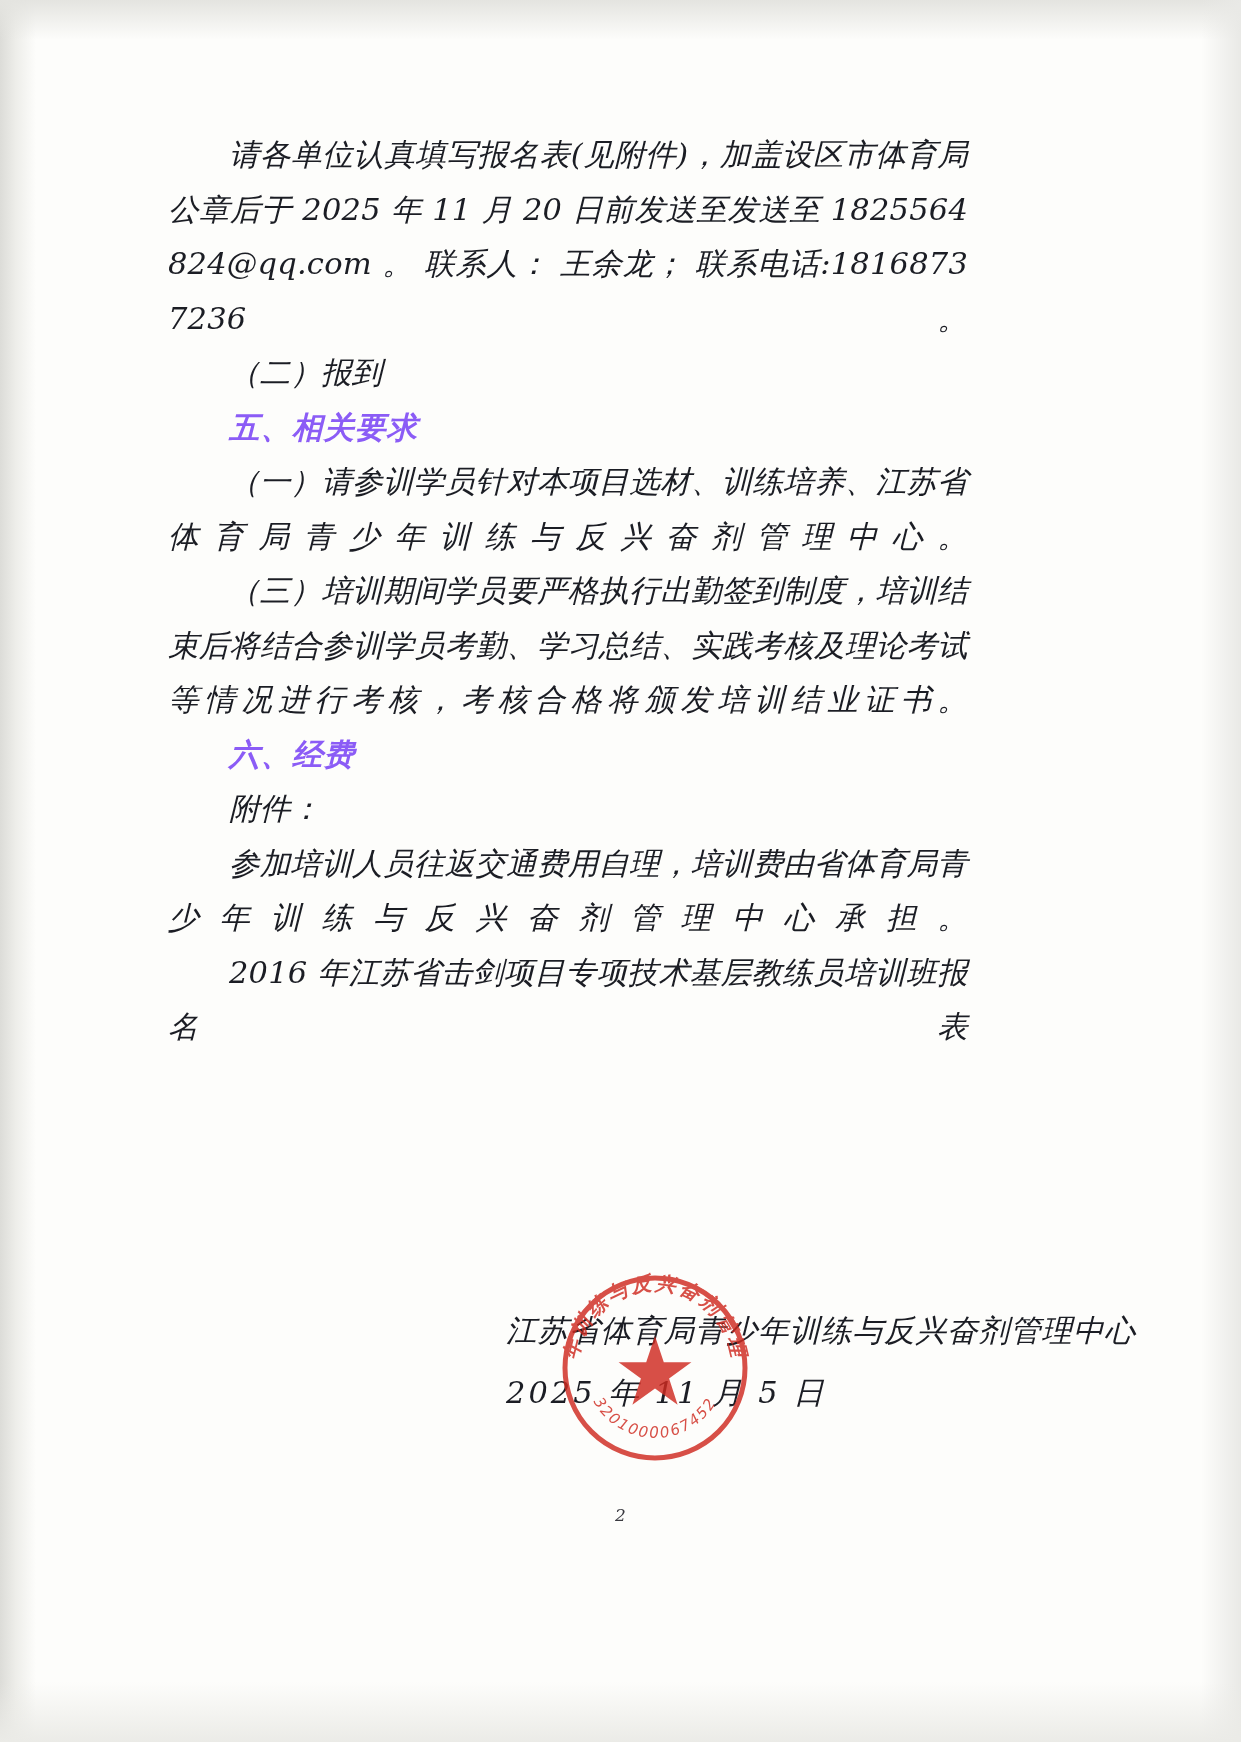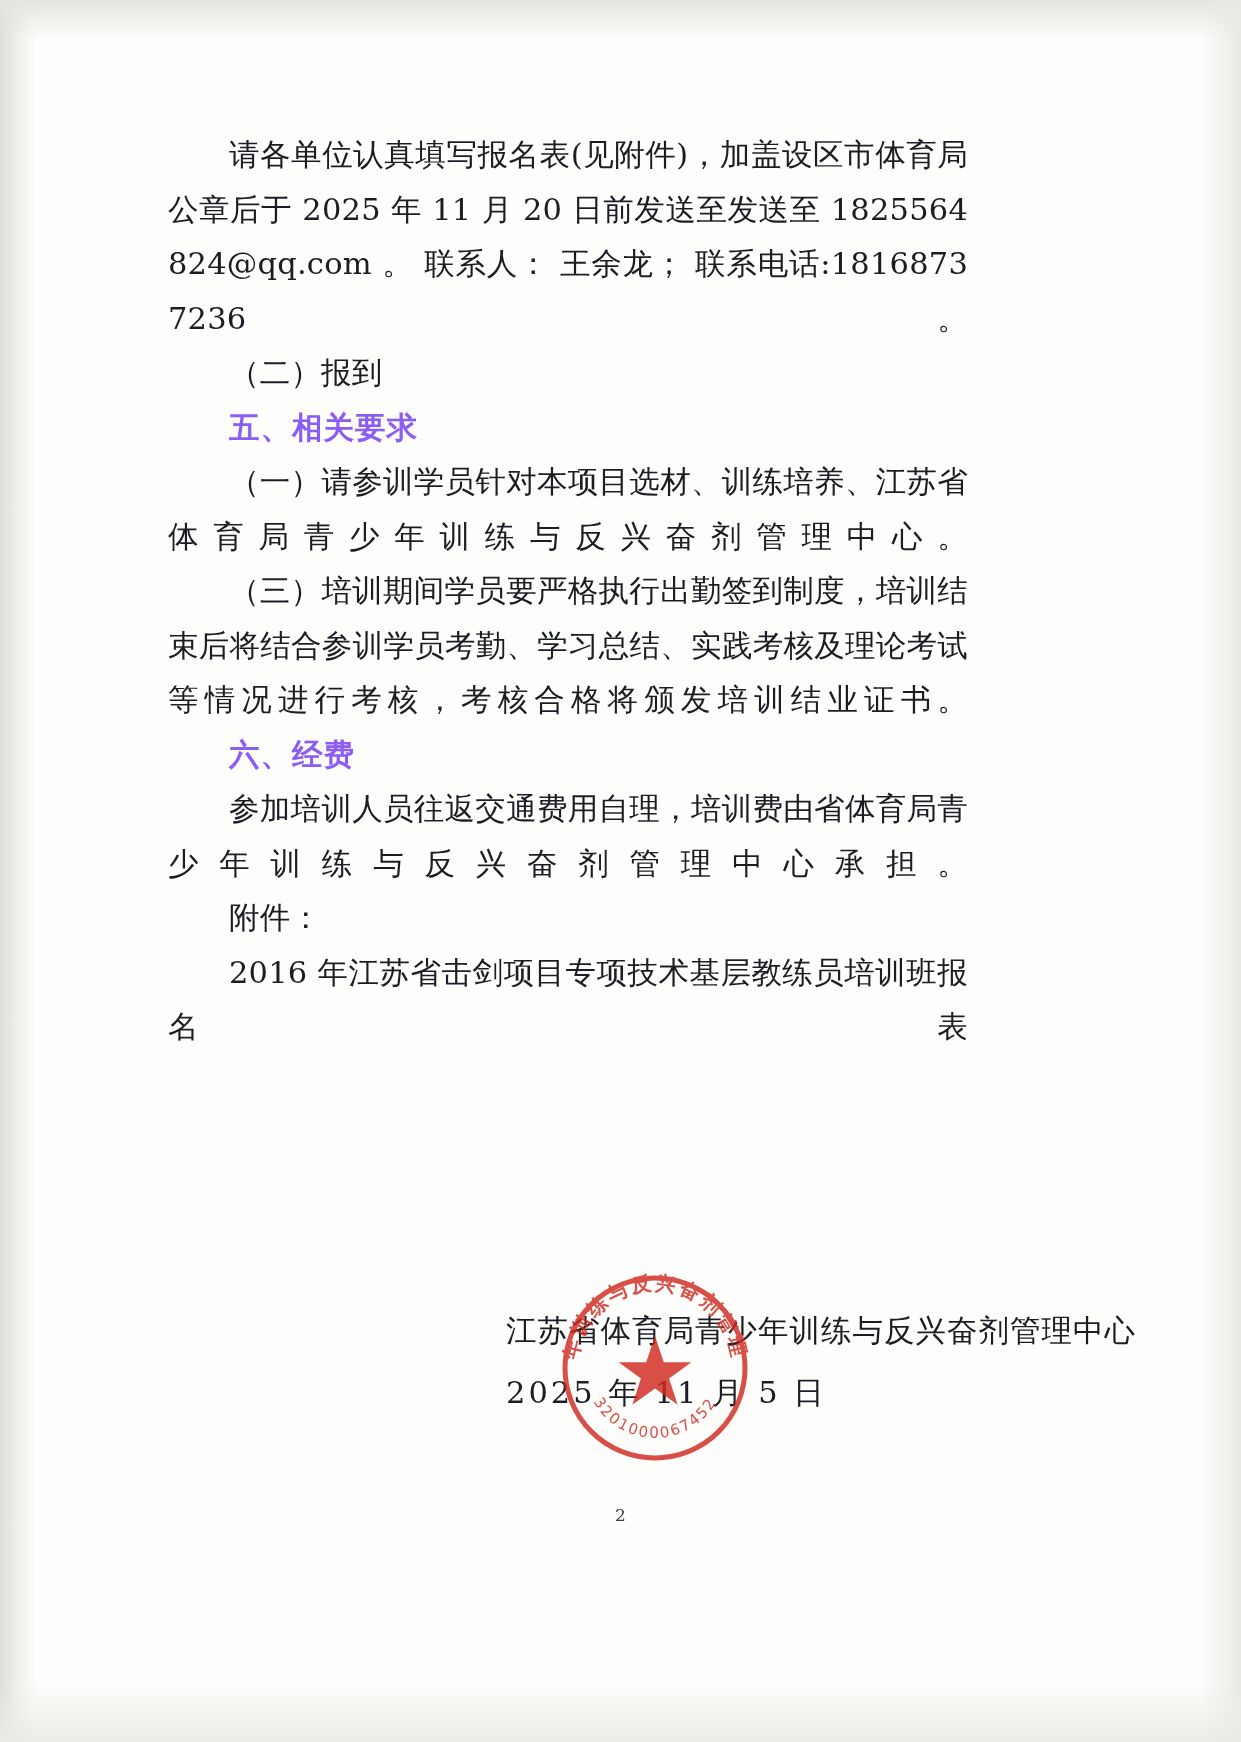--- a/index.html
+++ b/index.html
@@ -8,20 +8,21 @@
     background: #f2f2f0;
   }
   .page {
     position: relative;
     width: 1241px;
     height: 1742px;
     margin: 0 auto;
     background: #fdfdfb;
     overflow: hidden;
     font-family: "DejaVu Serif", "Liberation Serif", serif;
+    font-style: italic;
   }
   
   .scan-shade-left {
     position: absolute;
     left: 0; top: 0;
     width: 36px; height: 100%;
     background: linear-gradient(to right, #dcdcd8 0%, #eeeeea 45%, rgba(253,253,251,0) 100%);
     pointer-events: none;
   }
   .scan-shade-top {
@@ -139,23 +140,23 @@
 
     <h2 class="section">五、相关要求</h2>
 
     <p class="para stretch">（一）请参训学员针对本项目选材、训练培养、江苏省体育局青少年训练与反兴奋剂管理中心。</p>
 
 
     <p class="para stretch">（三）培训期间学员要严格执行出勤签到制度，培训结束后将结合参训学员考勤、学习总结、实践考核及理论考试等情况进行考核，考核合格将颁发培训结业证书。</p>
 
     <h2 class="section">六、经费</h2>
 
+    <p class="para">附件：</p>
+
     <p class="para stretch">参加培训人员往返交通费用自理，培训费由省体育局青少年训练与反兴奋剂管理中心承担。</p>
-
-    <p class="para">附件：</p>
 
     <p class="para stretch">2016 年江苏省击剑项目专项技术基层教练员培训班报名表</p>
 
   </div>
 
   <div class="sign-block">
     <div class="sign-line">江苏省体育局青少年训练与反兴奋剂管理中心</div>
     <div class="sign-line sign-date">2025 年 11 月 5 日</div>
   </div>
 

